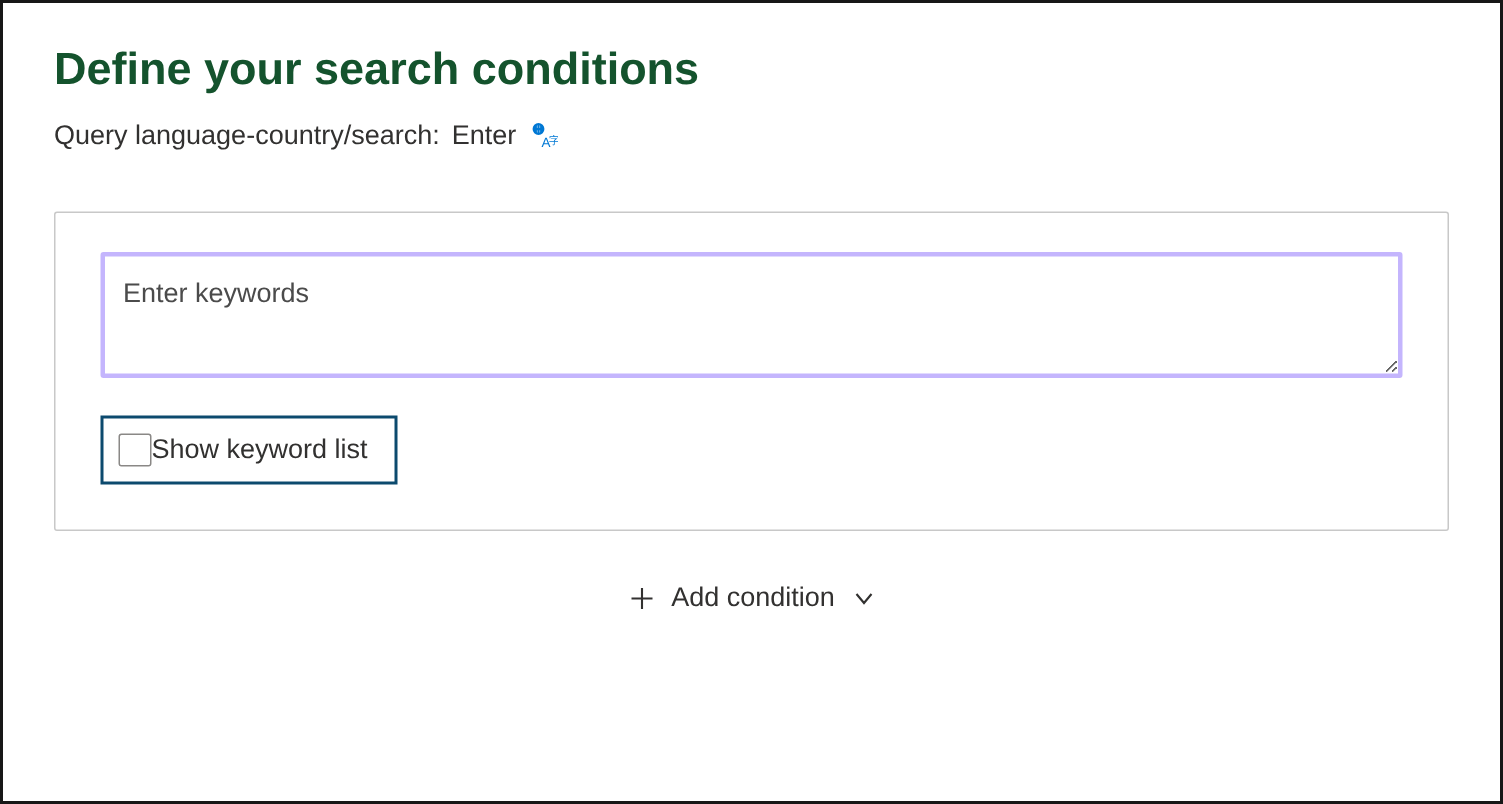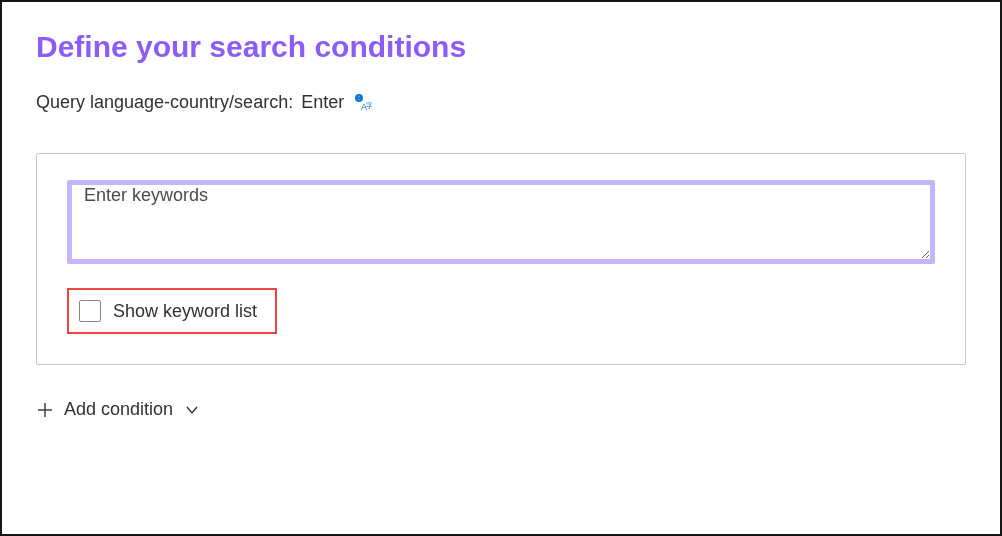--- a/index.html
+++ b/index.html
@@ -12,22 +12,22 @@
       background: #ffffff;
       width: 1002px;
       height: 536px;
       border: 2px solid #171717;
       padding: 28px 34px;
       color: #323130;
     }
     .page-title {
       font-size: 30px;
       font-weight: 700;
-      color: #8b5cf6;
-      margin-bottom: 28px;
+      color: #14532d;
+      margin-bottom: 16px;
     }
     .query-lang-row {
       display: flex;
       align-items: center;
       gap: 8px;
       font-size: 18px;
       color: #323130;
       margin-bottom: 40px;
     }
     .translate-icon {
@@ -67,57 +67,57 @@
       display: inline-flex;
       align-items: center;
       padding: 4px;
     }
     .panel-body {
       padding: 26px 30px 30px;
     }
     .keyword-textarea {
       width: 100%;
       height: 84px;
-      border: 5px solid #c4b5fd;
+      border: 3px solid #c4b5fd;
       border-radius: 2px;
-      padding: 0 12px;
+      padding: 14px 12px;
       font-size: 18px;
       font-family: inherit;
       resize: both;
       color: #323130;
     }
     .keyword-textarea::placeholder {
       color: #4b4b4b;
     }
     .checkbox-container {
       margin-top: 20px;
       display: inline-flex;
-      align-items: flex-end;
-      border: 2px solid #ef4444;
+      align-items: flex-start;
+      border: 2px solid #0c4a6e;
       padding: 10px 18px 10px 10px;
-      gap: 12px;
       cursor: pointer;
     }
     .checkbox-box {
       width: 22px;
       height: 22px;
       border: 1px solid #8a8886;
       border-radius: 2px;
       background: #fff;
     }
     .checkbox-label {
       font-size: 18px;
       color: #323130;
     }
     .add-condition-row {
       display: flex;
       align-items: center;
       gap: 10px;
       cursor: pointer;
       padding: 4px 0;
+      justify-content: center;
     }
     .plus-icon {
       display: inline-flex;
       color: #323130;
     }
     .add-condition-label {
       font-size: 18px;
       color: #323130;
     }
     .chevron-down-small {

